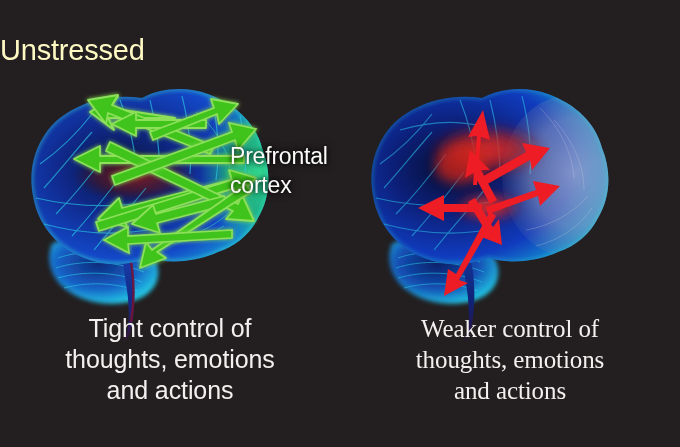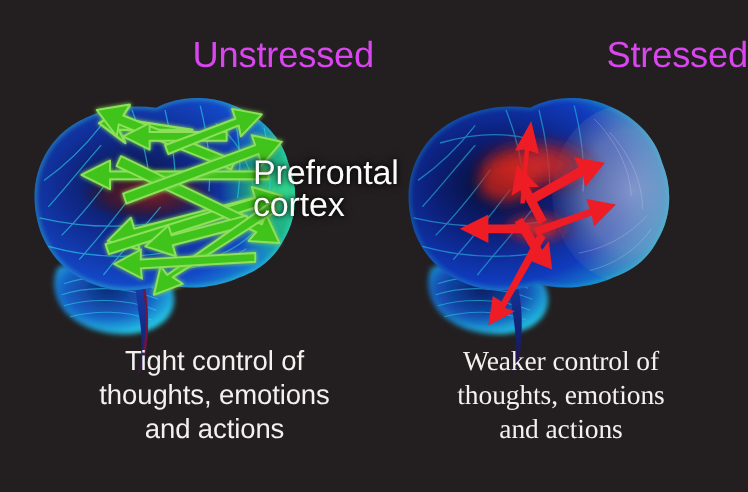--- a/index.html
+++ b/index.html
@@ -11,23 +11,23 @@
     position:relative;
   }
   #stage{position:absolute;inset:0;width:680px;height:447px;}
 
   .panel{position:absolute;top:0;height:447px;width:340px;}
   #panel-unstressed{left:0;}
   #panel-stressed{left:340px;}
 
   .panel-title{
     position:absolute;top:30px;left:0;width:340px;
-    text-align:right;
-    color:#d946ef;
-    font-size:33px;
+    text-align:left;
+    color:#fef9c3;
+    font-size:29px;
     font-weight:400;
     letter-spacing:-0.2px;
     line-height:40px;
     white-space:nowrap;
   }
 
   .caption{
     position:absolute;left:0;width:340px;
     text-align:center;
     color:#f2f1ef;
@@ -35,21 +35,21 @@
     font-weight:400;
     line-height:31px;
     letter-spacing:-0.1px;
   }
   #caption-unstressed{top:313px;}
   #caption-stressed{top:313px;}
 
   .region-label{
     position:absolute;
     color:#fbfbfa;
-    font-size:31px;
+    font-size:23px;
     line-height:29px;
     font-weight:400;
     letter-spacing:-0.2px;
     text-shadow:0 0 4px rgba(0,0,0,.85),0 0 9px rgba(0,0,0,.6);
     white-space:pre-line;
   }
   #label-pfc-left{left:230px;top:142px;}
 
   .brain-svg{position:absolute;top:0;left:0;}
 </style>
@@ -202,28 +202,27 @@
 
       <g filter="url(#uArrowGlow)" fill="#3fc41e" stroke="#8ee05a" stroke-width="1.7">
         <path d="M232,230 L128,236 L128,227 L104,240 L129,253 L128,244 L232,238 Z"></path>
         <path d="M112,176 L232,132 L229,123 L256,129 L238,150 L235,140 L115,185 Z"></path>
       </g>
     </svg>
 
     <div class="region-label" id="label-pfc-left">Prefrontal
 cortex</div>
 
-    <div class="caption" id="caption-unstressed" style="white-space:pre-line;padding-left:25px;">Tight control of
+    <div class="caption" id="caption-unstressed" style="white-space:pre-line;">Tight control of
 thoughts, emotions
 and actions</div>
   </div>
 
   <div class="panel" id="panel-stressed">
 
-    <div class="panel-title">Stressed</div>
 
     <svg class="brain-svg" width="340" height="447" viewBox="0 0 340 447">
       <defs>
         <radialGradient id="sBrainBody" cx="34%" cy="45%" r="72%">
           <stop offset="0%" stop-color="#060e30"></stop>
           <stop offset="35%" stop-color="#0c1f78"></stop>
           <stop offset="70%" stop-color="#103bbd"></stop>
           <stop offset="100%" stop-color="#17a6d6"></stop>
         </radialGradient>
         <radialGradient id="sPfcGray" cx="55%" cy="48%" r="56%">

